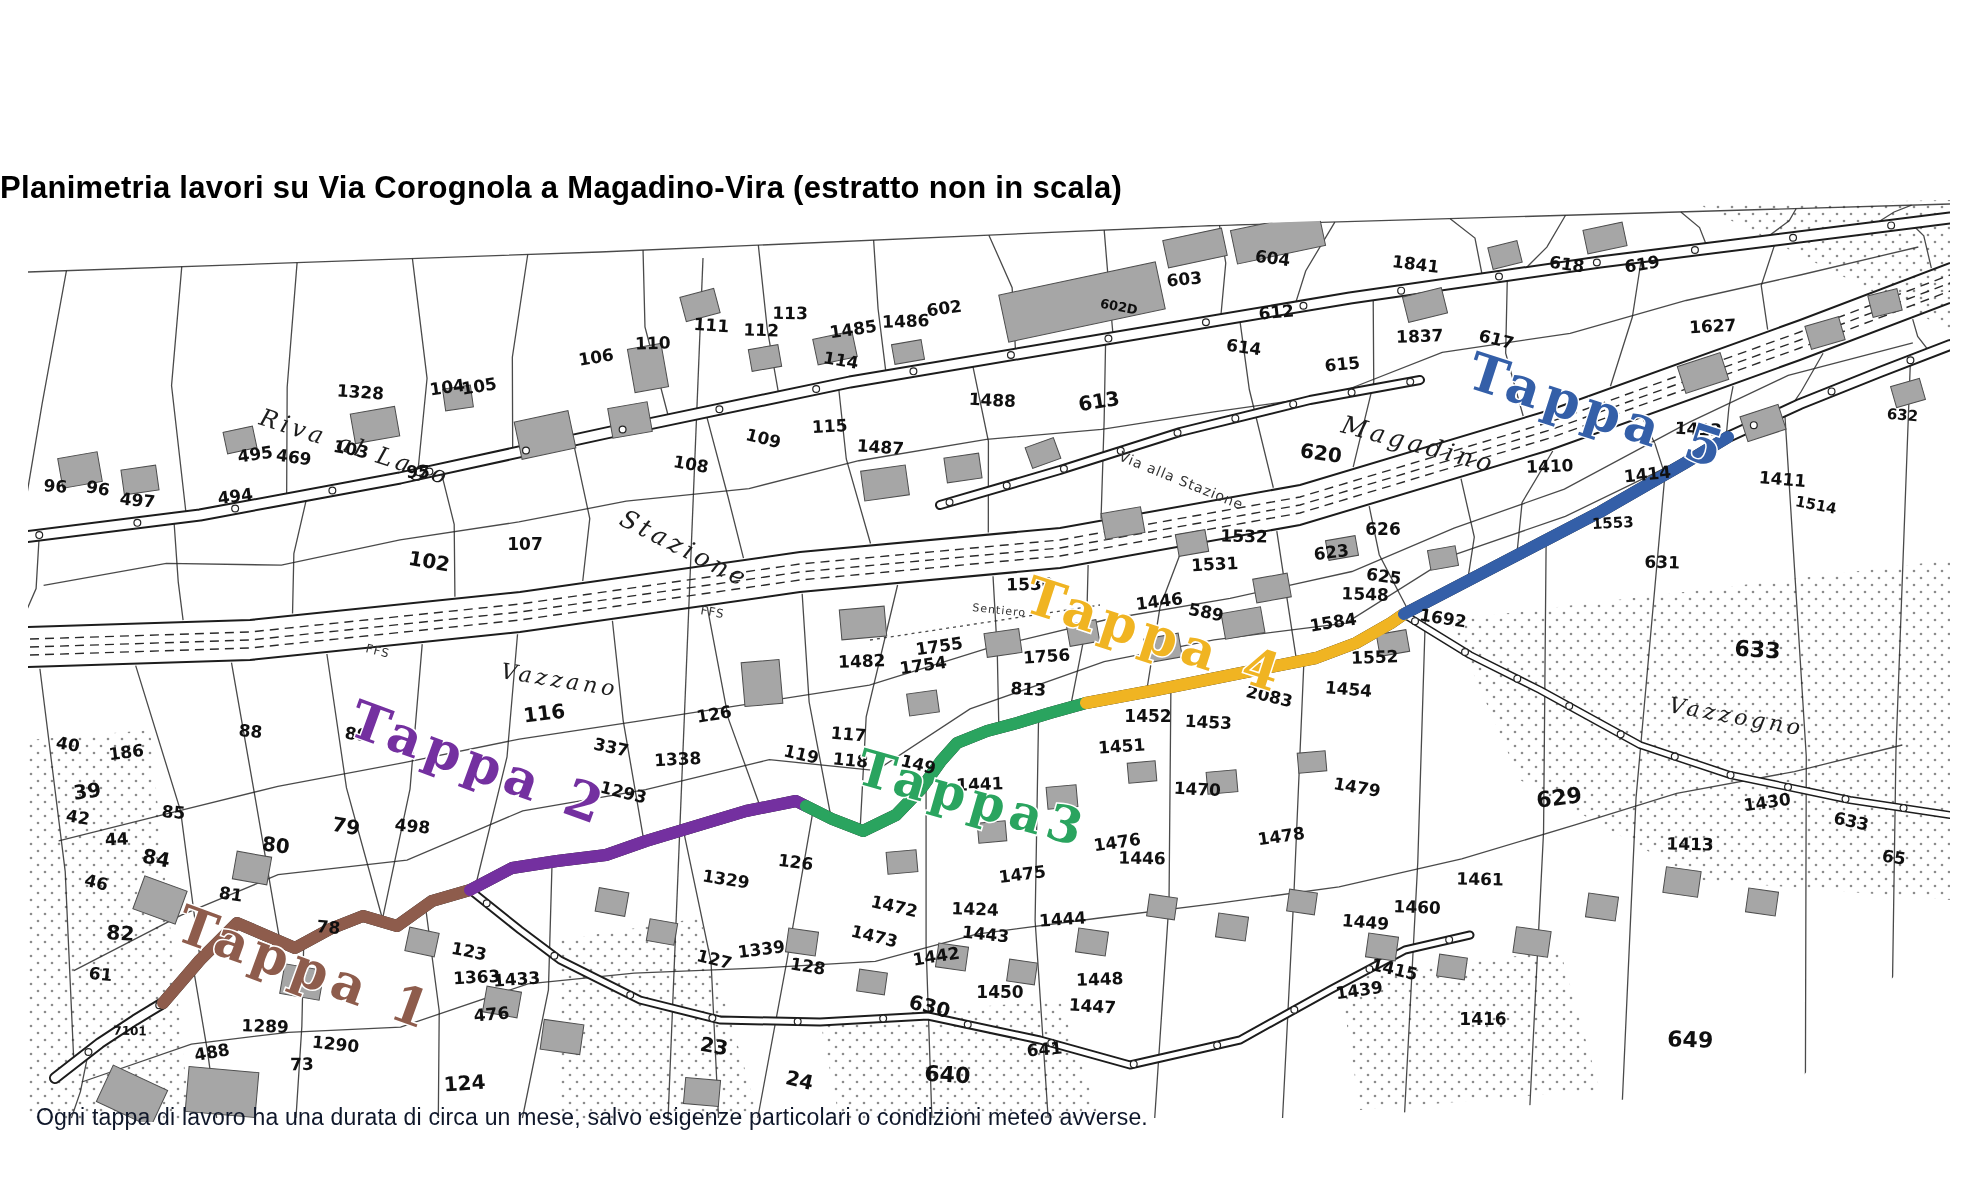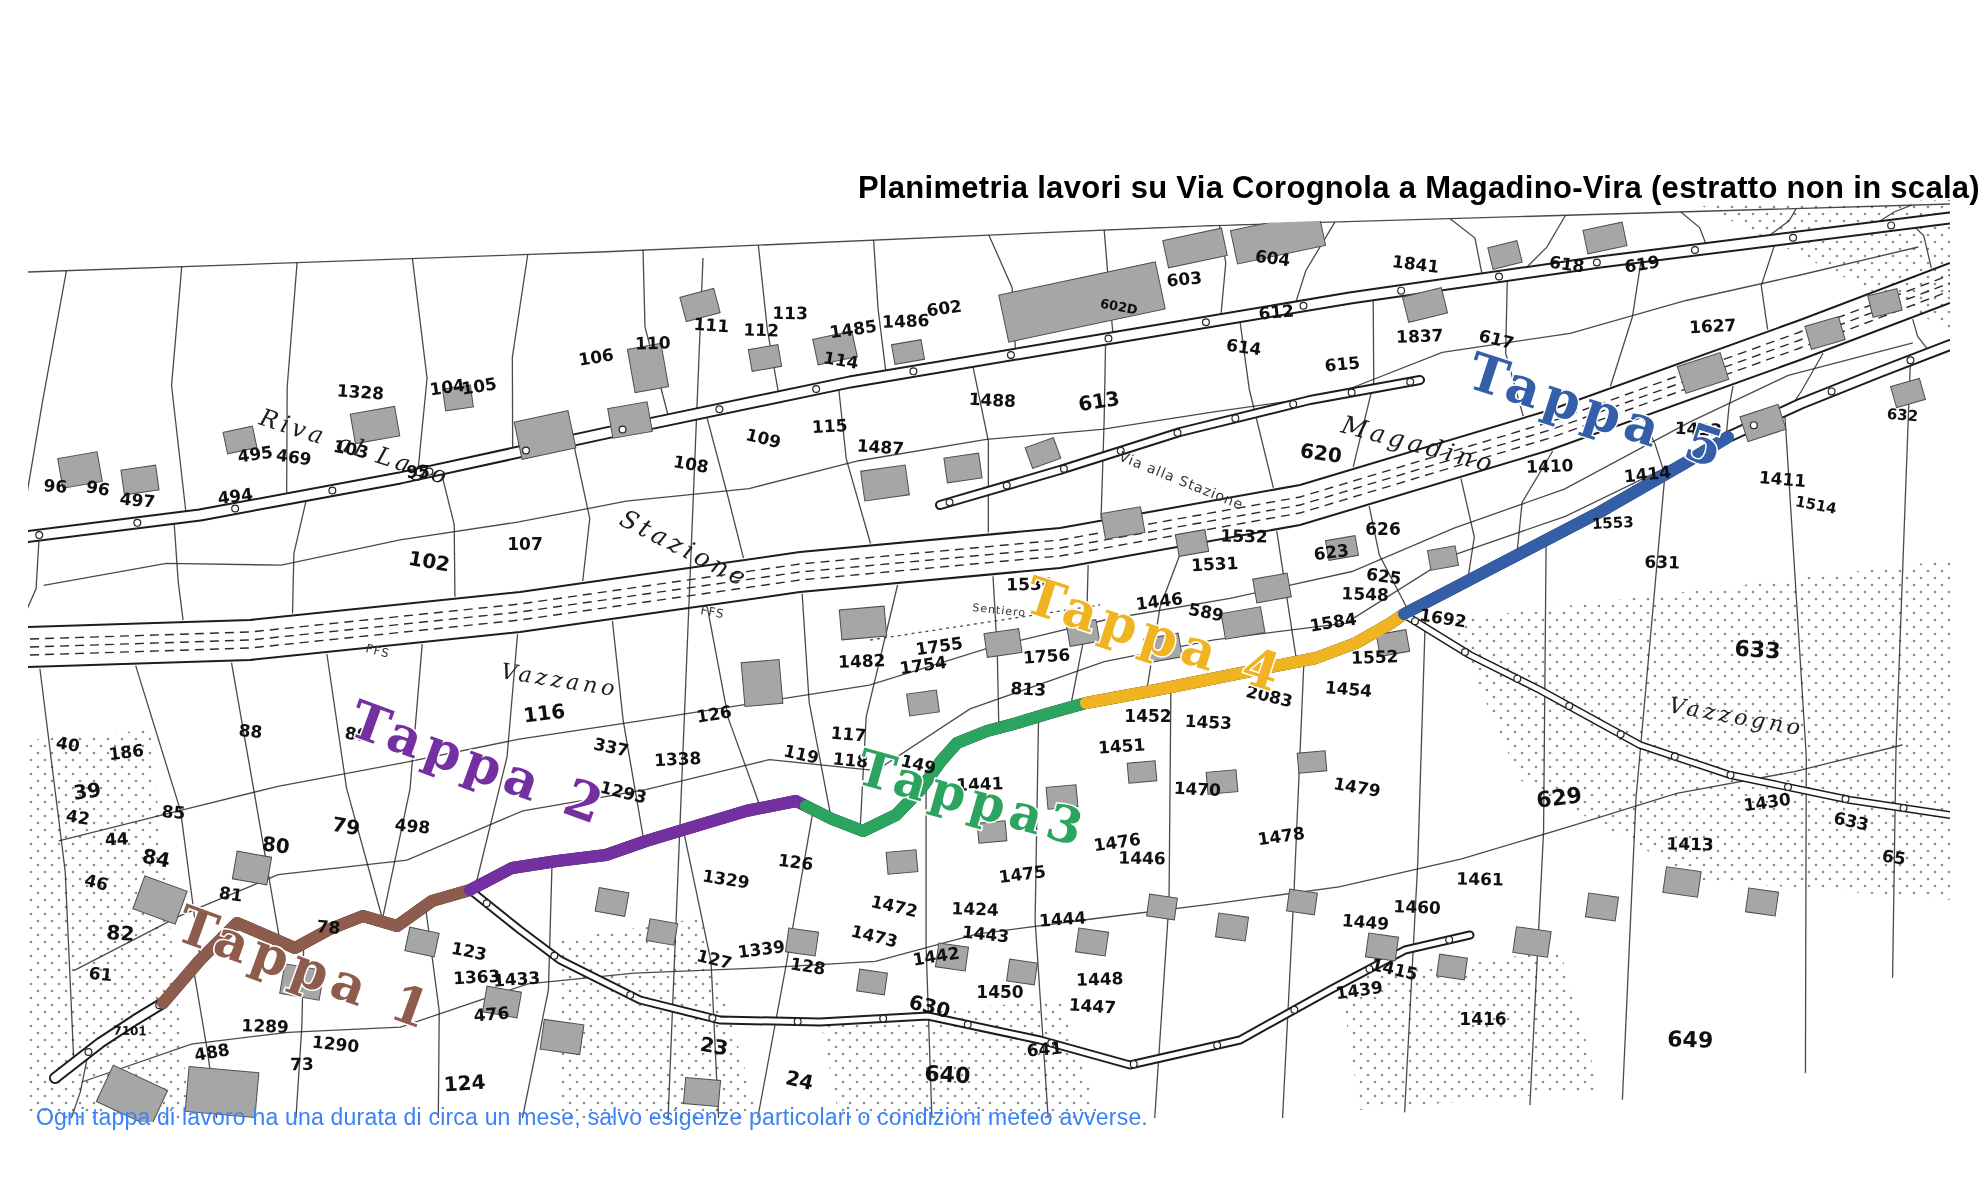--- a/index.html
+++ b/index.html
@@ -1,20 +1,20 @@
 <!DOCTYPE html>
 <html><head>
 <meta charset="utf-8">
 <style>
   html,body{margin:0;padding:0;}
   body{width:1980px;height:1186px;background:#ffffff;position:relative;overflow:hidden;
        font-family:"Liberation Sans", sans-serif;}
-  .title{position:absolute;top:170px;left:0;width:100%;text-align:right;
+  .title{position:absolute;top:170px;left:0;width:100%;text-align:left;
          font-size:31px;font-weight:bold;color:#000;letter-spacing:.3px;}
-  .caption{position:absolute;top:1104px;left:36px;font-size:23px;color:#3b82f6;letter-spacing:.2px;}
+  .caption{position:absolute;top:1104px;left:36px;font-size:23px;color:#0f172a;letter-spacing:.2px;}
   #mapsvg{position:absolute;left:0;top:0;}
   .pl{fill:none;stroke:#222222;stroke-width:1.3;opacity:.82;}
   .road-casing{fill:none;stroke:#1c1c1c;stroke-linecap:round;stroke-linejoin:round;}
   .road-inner{fill:none;stroke:#ffffff;stroke-linecap:round;stroke-linejoin:round;}
   .rail-solid{fill:none;stroke:#1c1c1c;stroke-width:2;}
   .rail-dash{fill:none;stroke:#2a2a2a;stroke-width:1.4;stroke-dasharray:9 6;}
   .parcel-num{font-family:"DejaVu Sans", sans-serif;font-weight:bold;fill:#101010;}
   .street-serif{font-family:"DejaVu Serif", serif;font-style:italic;fill:#1d1d1d;}
   .street-sans{font-family:"DejaVu Sans", sans-serif;fill:#333;}
   .tappa-label{font-family:"DejaVu Serif", serif;font-weight:bold;

